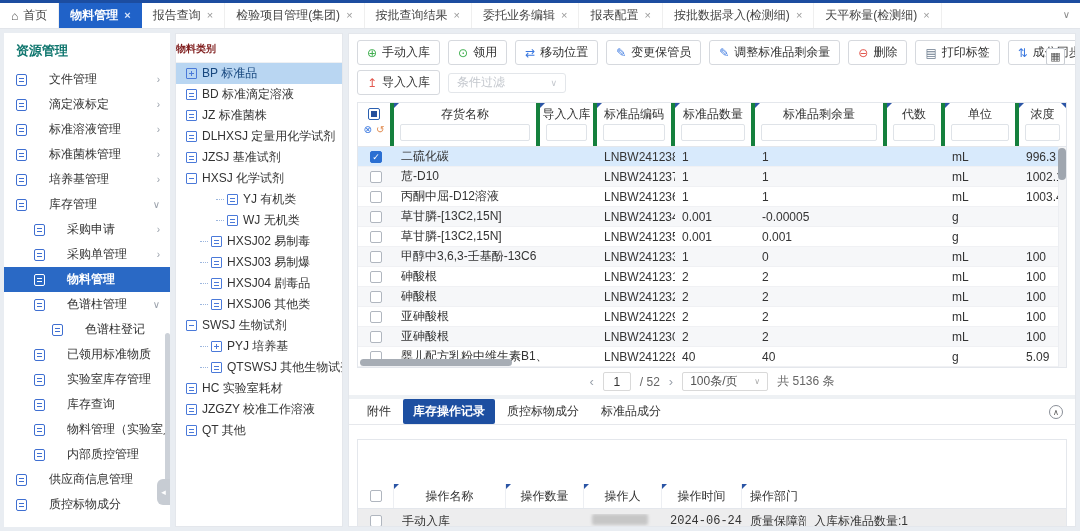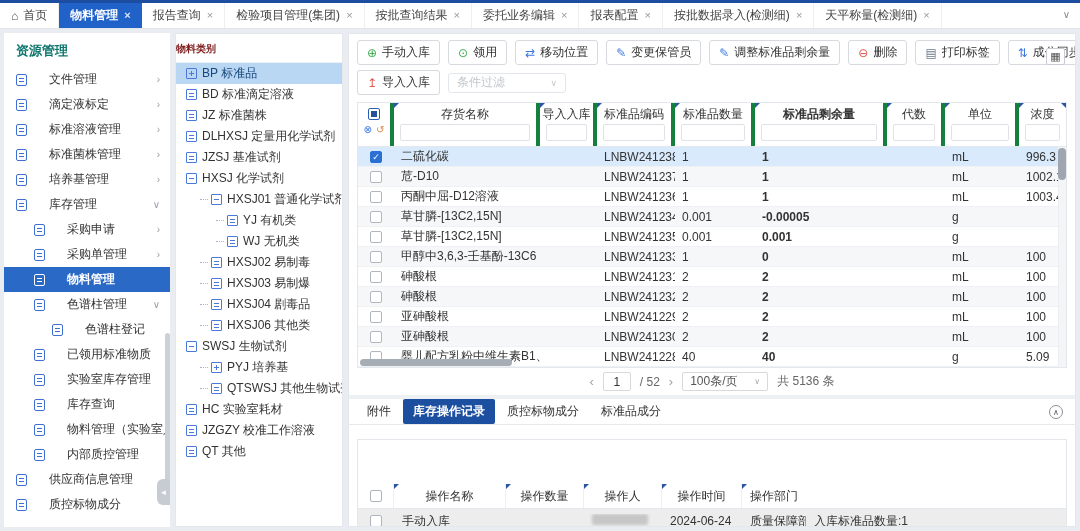--- a/index.html
+++ b/index.html
@@ -76,21 +76,21 @@
   .cb{width:12px;height:12px;border:1px solid #b0b6bf;border-radius:2px;background:#fff;display:flex;align-items:center;justify-content:center;flex:none;cursor:pointer;}
   .cb.ind{border-color:#2a5fb0;}
   .cb.ind i{width:6px;height:6px;background:#24509c;display:block;}
   .cb.checked{background:#2a6fd2;border-color:#2a6fd2;color:#fff;font-size:9px;font-style:normal;}
   .gbody{position:relative;}
   .row{display:flex;height:20px;align-items:center;border-bottom:1px solid #f0f1f4;cursor:pointer;background:#fff;}
   .row:nth-child(even){background:#f6f7f9;}
   .row.sel{background:#d8eafc;}
   .cell{padding-left:7px;white-space:nowrap;overflow:hidden;color:#333;}
   .cell.cc{display:flex;justify-content:center;padding-left:0;}
-  .c0{width:36px;} .c1{width:146px;} .c2{width:57px;} .c3{width:78px;} .c4{width:80px;} .c5{width:132px;font-weight:bold;} .c6{width:58px;} .c7{width:74px;} .c8{flex:1;}
+  .c0{width:36px;} .c1{width:146px;} .c2{width:57px;} .c3{width:78px;} .c4{width:80px;} .c5{width:132px;} .c6{width:58px;} .c7{width:74px;} .c8{flex:1;}
   .vtrack{position:absolute;right:0;top:0;bottom:0;width:8px;background:#f4f5f7;border-left:1px solid #eceef2;}
   .vthumb{position:absolute;right:0;top:1px;width:8px;height:32px;background:#9fa6af;border-radius:4px;cursor:pointer;}
   .hthumb{position:absolute;left:2px;bottom:1px;width:152px;height:7px;background:#a7adb5;border-radius:4px;cursor:pointer;}
   
   .pager{height:28px;display:flex;align-items:center;justify-content:center;gap:9px;color:#666;border-top:1px solid #e4e7ec;margin:0 8px;}
   .pg-arrow{color:#9aa1ab;font-size:13px;cursor:pointer;}
   .pg-box{min-width:28px;height:19px;border:1px solid #d9d9d9;border-radius:2px;display:flex;align-items:center;justify-content:center;color:#333;}
   .pg-size{width:86px;height:19px;border:1px solid #d9d9d9;border-radius:2px;display:flex;align-items:center;justify-content:space-between;padding:0 7px;color:#555;cursor:pointer;}
   .pg-size .fchev{font-size:8px;color:#aaa;}
   
@@ -100,21 +100,21 @@
   .btab.active{background:#1d4fa1;color:#fff;font-weight:bold;border-radius:2px;}
   .circ{position:absolute;right:12px;top:6px;width:14px;height:14px;border:1px solid #8a8f98;border-radius:50%;
         display:flex;align-items:center;justify-content:center;font-size:8px;color:#555;cursor:pointer;}
   .btable{margin:14px 8px 0;border:1px solid #e4e7ec;}
   .bhead{display:flex;border-bottom:1px solid #e4e7ec;height:25px;align-items:center;margin-top:44px;}
   .bh{position:relative;text-align:center;border-right:1px solid #edeff3;color:#333;height:100%;display:flex;align-items:center;justify-content:center;}
   .bh:last-child{border-right:none;}
   .brow{display:flex;height:25px;align-items:center;background:#ededee;border-bottom:1px solid #e4e7ec;cursor:pointer;}
   .bcell{padding-left:8px;white-space:nowrap;overflow:hidden;color:#333;}
   .bcell.cc{display:flex;justify-content:center;padding-left:0;}
-  .b0{width:36px;} .b1{width:112px;} .b2{width:78px;} .b3{width:78px;} .b4{width:80px;} .b5{width:64px;} .b6{flex:1;}
+  .b0{width:36px;} .b1{width:112px;} .b2{width:78px;} .b3{width:78px;} .b4{width:80px;font-family:Liberation Mono, monospace;} .b5{width:64px;} .b6{flex:1;}
   .blur{display:inline-block;width:56px;height:11px;background:#c6c6c6;border-radius:2px;filter:blur(1.5px);}
 </style>
 </head>
 <body>
 
 <div class="app">
   <div class="topstrip"></div>
 
   <div class="tabbar">
     <div class="tab home">
@@ -265,25 +265,20 @@
           <span class="tico doc"></span>
           <span>DLHXSJ 定量用化学试剂</span>
         </div>
       <div class="tnode l0">
           <span class="tico doc"></span>
           <span>JZSJ 基准试剂</span>
         </div>
       <div class="tnode l0">
           <span class="tico minus"></span>
           <span>HXSJ 化学试剂</span>
-        </div>
-      <div class="tnode l1">
-          <span class="conn"></span>
-          <span class="tico minus"></span>
-          <span>HXSJ01 普通化学试剂</span>
         </div>
       <div class="tnode l2">
           <span class="conn"></span>
           <span class="tico doc"></span>
           <span>YJ 有机类</span>
         </div>
       <div class="tnode l2">
           <span class="conn"></span>
           <span class="tico doc"></span>
           <span>WJ 无机类</span>

